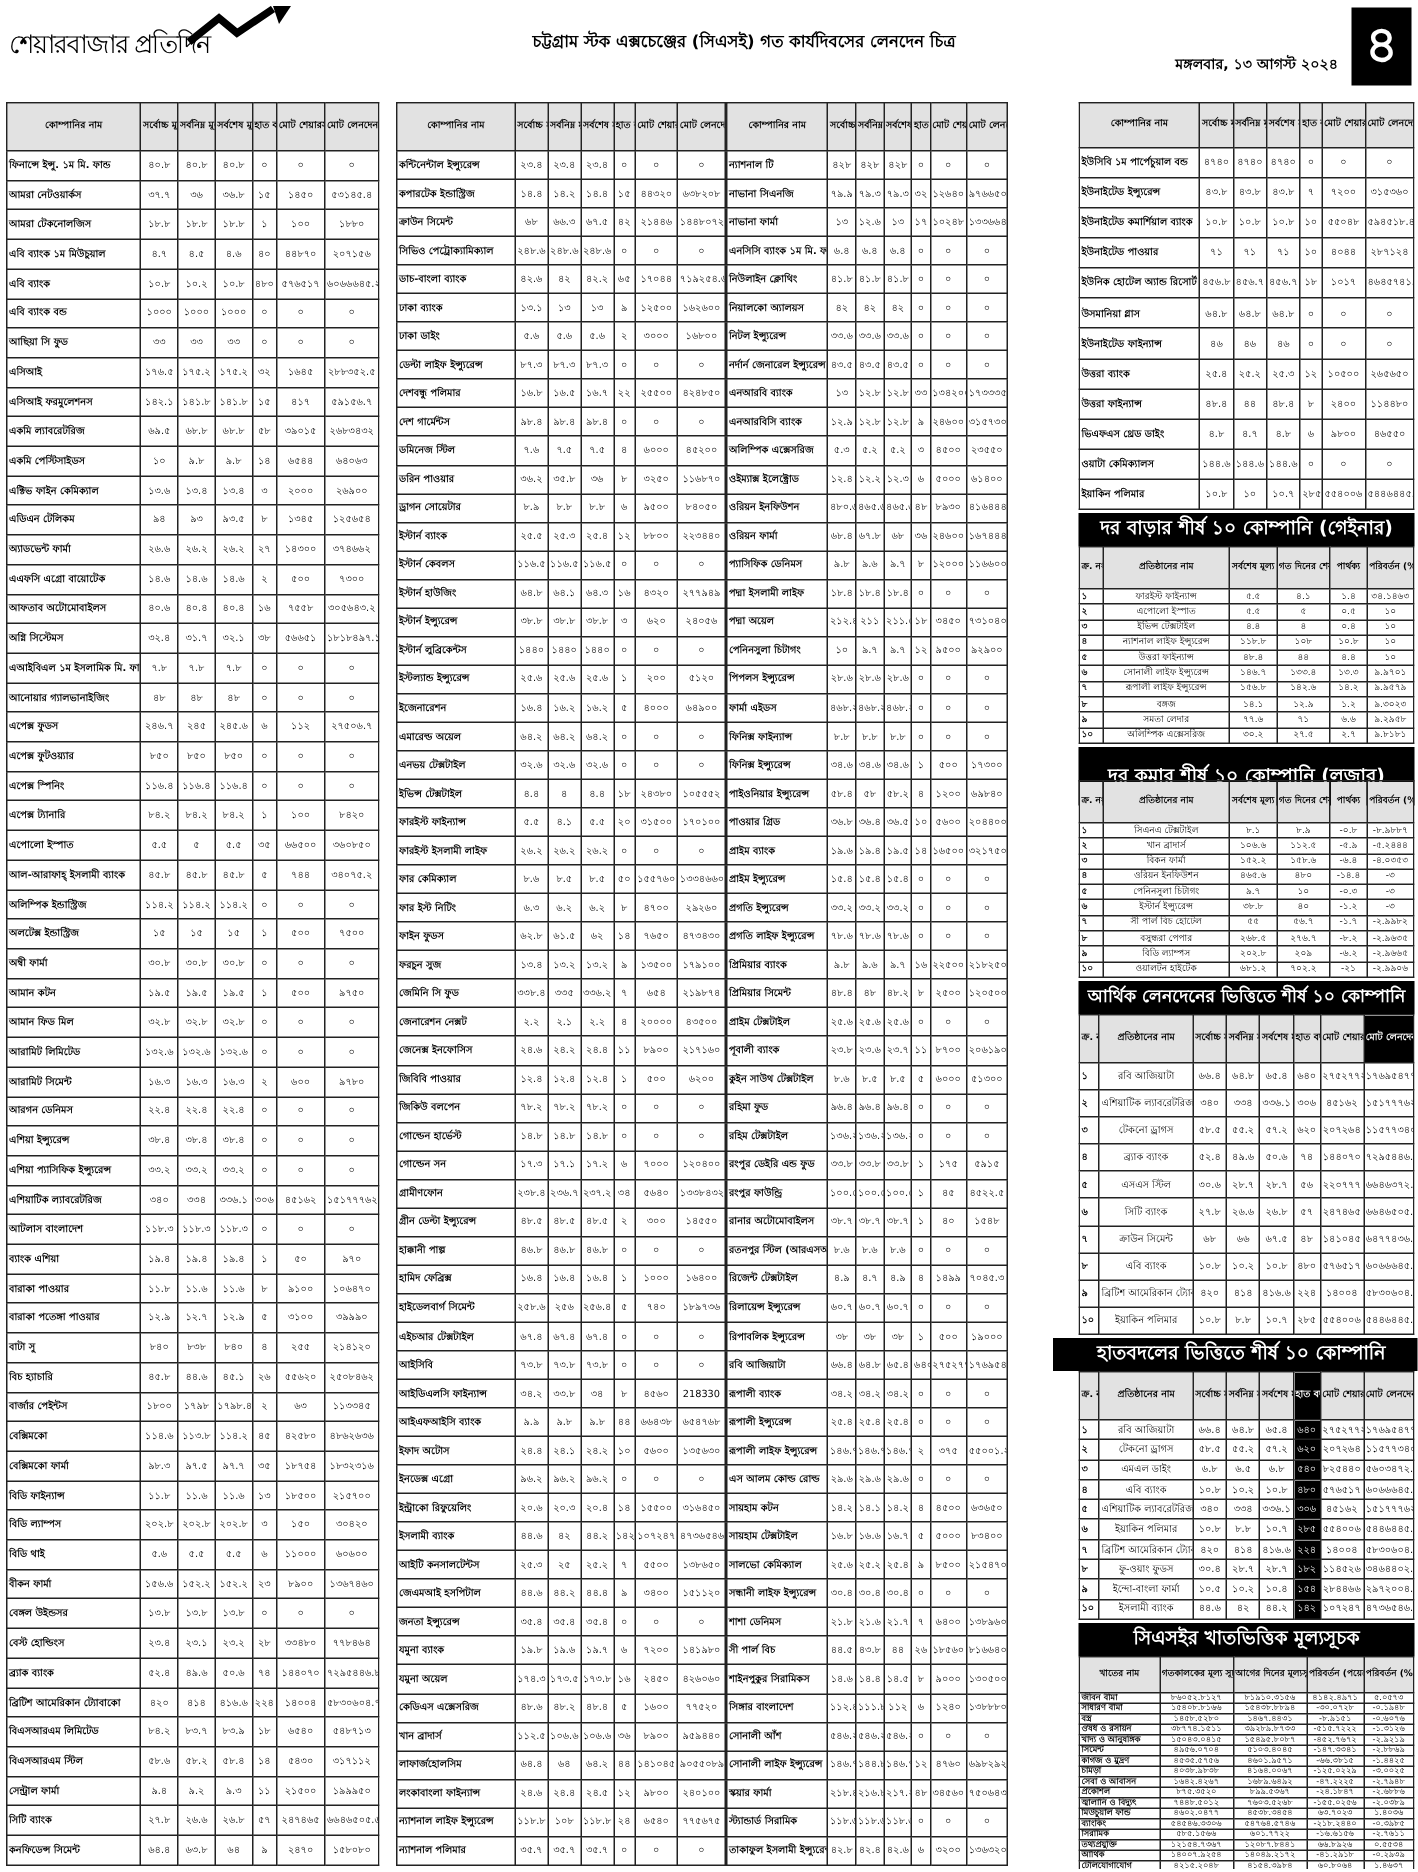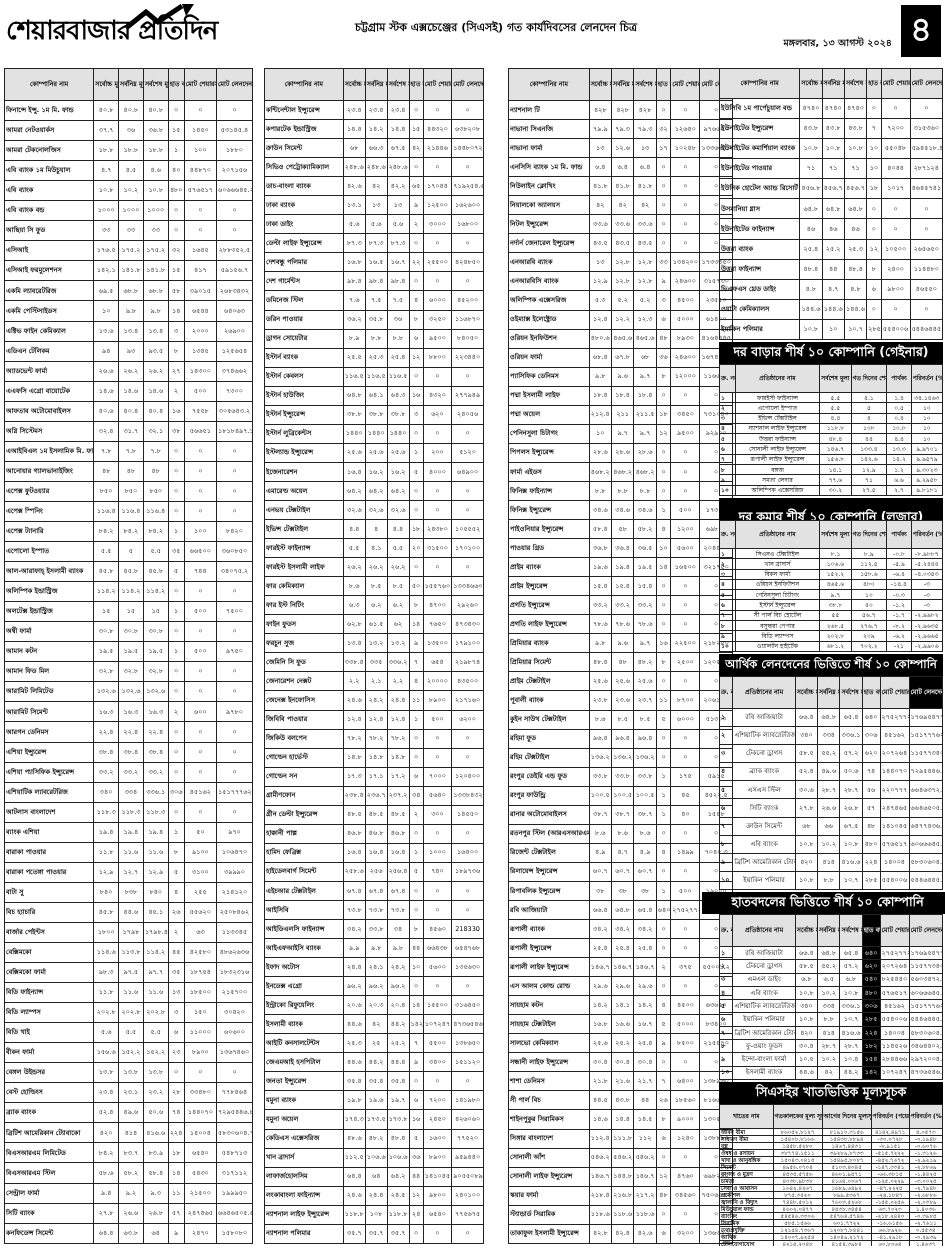--- a/index.html
+++ b/index.html
@@ -1,20 +1,20 @@
 <!DOCTYPE html>
 <html><head>
 <meta charset="utf-8">
 <style>
   html,body{margin:0;padding:0}
   body{width:945px;height:1248px;background:#fff;position:relative;overflow:hidden;
        font-family:"DejaVu Sans",sans-serif;color:#000}
   
   #masthead{position:absolute;left:6px;top:4px;width:252px;height:58px}
-  #masthead .logo-text{position:absolute;left:0;bottom:8px;font-size:26px;font-weight:bold;letter-spacing:-1px;white-space:nowrap}
+  #masthead .logo-text{position:absolute;left:0;bottom:18px;font-size:17px;font-weight:normal;letter-spacing:-1px;white-space:nowrap}
   #masthead svg{position:absolute;left:118px;top:0}
   #page-title{position:absolute;left:262px;top:22px;width:468px;font-size:11px;font-weight:bold;text-align:center;line-height:1.1}
   #page-date{position:absolute;left:730px;top:36px;width:162px;font-size:9.5px;font-weight:bold;text-align:right}
   #page-num{position:absolute;left:901px;top:5px;width:40px;height:52px;background:#000;color:#fff;
             font-size:34px;font-weight:bold;display:flex;align-items:center;justify-content:center}
   
   table{border-collapse:collapse;width:100%;height:100%;table-layout:fixed}
   th,td{border:1px solid #222;overflow:hidden;white-space:nowrap;padding:0 1px;text-align:center;line-height:1.05}
   thead th{background:#e2e2e2;font-weight:bold;font-size:6.3px}
   td{font-size:6.5px}
@@ -249,20 +249,29 @@
         <tr>
           <td class="nm">আনোয়ার গ্যালভানাইজিং</td>
           <td>৪৮</td>
           <td>৪৮</td>
           <td>৪৮</td>
           <td>০</td>
           <td>০</td>
           <td>০</td>
         </tr>
         <tr>
+          <td class="nm">এপেক্স ফুডস</td>
+          <td>২৪৬.৭</td>
+          <td>২৪৫</td>
+          <td>২৪৫.৬</td>
+          <td>৬</td>
+          <td>১১২</td>
+          <td>২৭৫০৬.৭</td>
+        </tr>
+        <tr>
           <td class="nm">এপেক্স ফুটওয়্যার</td>
           <td>৮৫০</td>
           <td>৮৫০</td>
           <td>৮৫০</td>
           <td>০</td>
           <td>০</td>
           <td>০</td>
         </tr>
         <tr>
           <td class="nm">এপেক্স স্পিনিং</td>
@@ -1159,21 +1168,21 @@
           <td>৩৫.৭</td>
           <td>৩৫.৭</td>
           <td>৩৫.৭</td>
           <td>০</td>
           <td>০</td>
           <td>০</td>
         </tr>
       </tbody>
     </table>
   </div>
-<div class="tblbox t-stock" style="left:508px;top:68px;width:225px;height:1176px">
+<div class="tblbox t-stock" style="left:484px;top:68px;width:188px;height:1176px">
     <table>
       <colgroup>
         <col style="width: 36%;">
         <col style="width: 10%;">
         <col style="width: 10%;">
         <col style="width: 10%;">
         <col style="width: 6.5%;">
         <col style="width: 13%;">
         <col style="width: 14.5%;">
       </colgroup>

